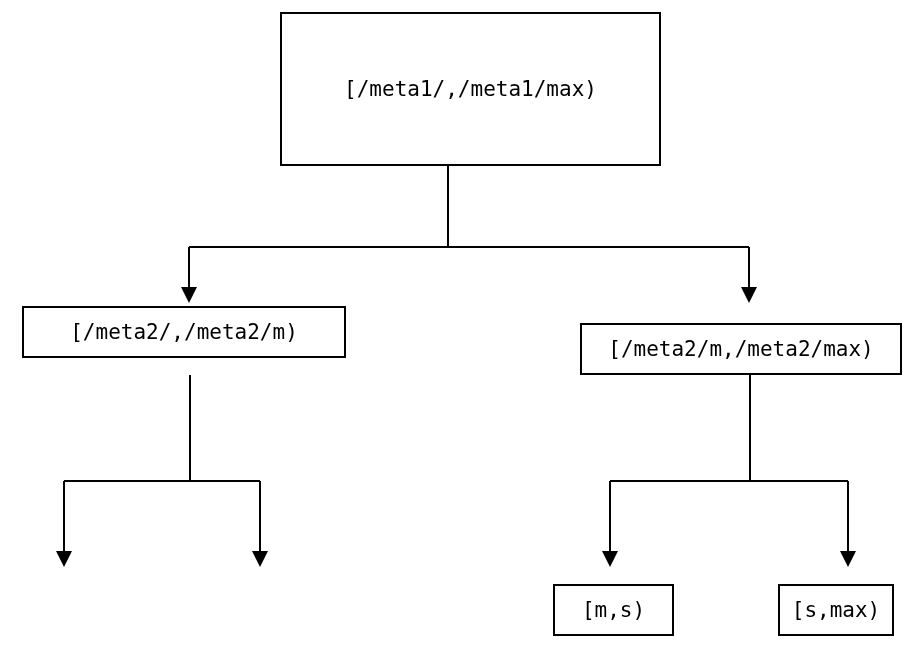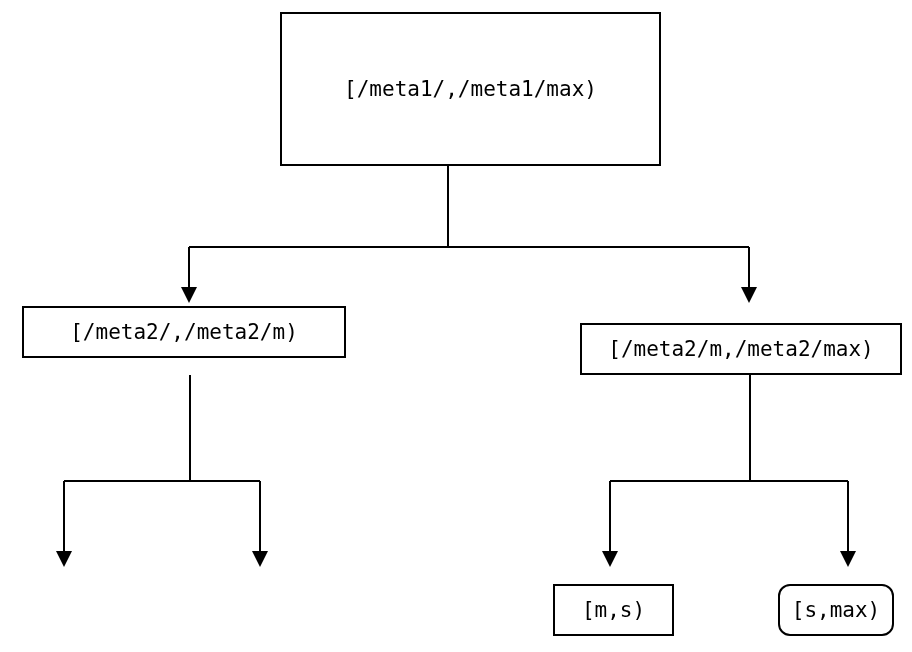--- a/index.html
+++ b/index.html
@@ -67,21 +67,21 @@
   #node-mid-left .node-label,
   #node-mid-right .node-label { font-size: 21px; }
   
   .leaf-box {
     top: 584px;
     height: 52px;
   }
   #node-leaf-ag   { left: 8px;   width: 100px; }
   #node-leaf-gm   { left: 204px; width: 100px; }
   #node-leaf-ms   { left: 553px; width: 121px; }
-  #node-leaf-smax { left: 778px; width: 116px; border-radius: 12px; }
+  #node-leaf-smax { left: 778px; width: 116px; }
   .leaf-box .node-label { font-size: 21px; }
 </style>
 </head>
 <body>
 
 <div id="diagram-root">
 
   <svg id="edge-layer" viewBox="0 0 912 652" width="912" height="652" xmlns="http://www.w3.org/2000/svg">
     <g stroke="#000000" stroke-width="2.4" fill="none" shape-rendering="crispEdges">
 

